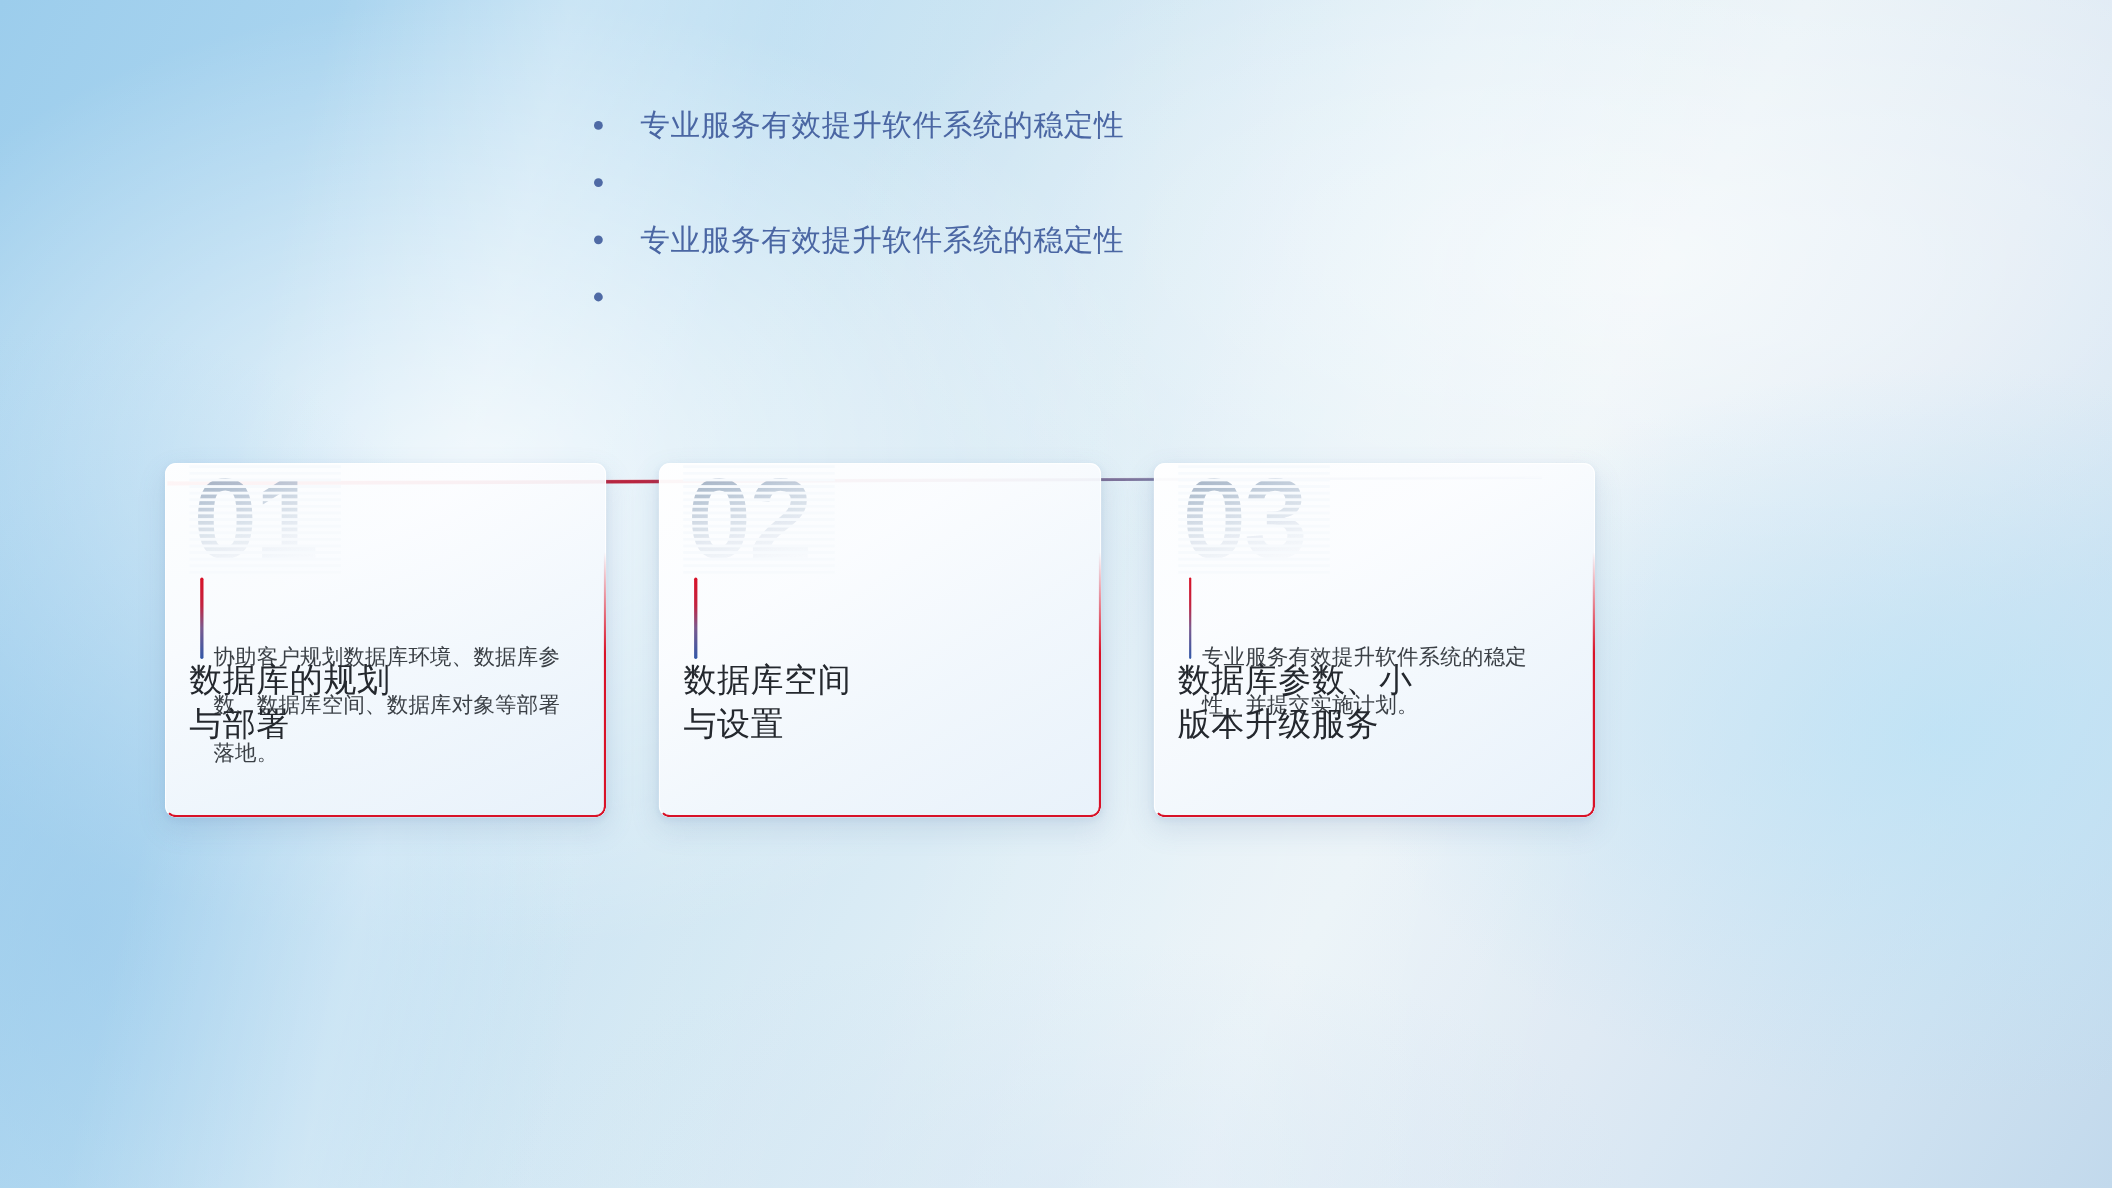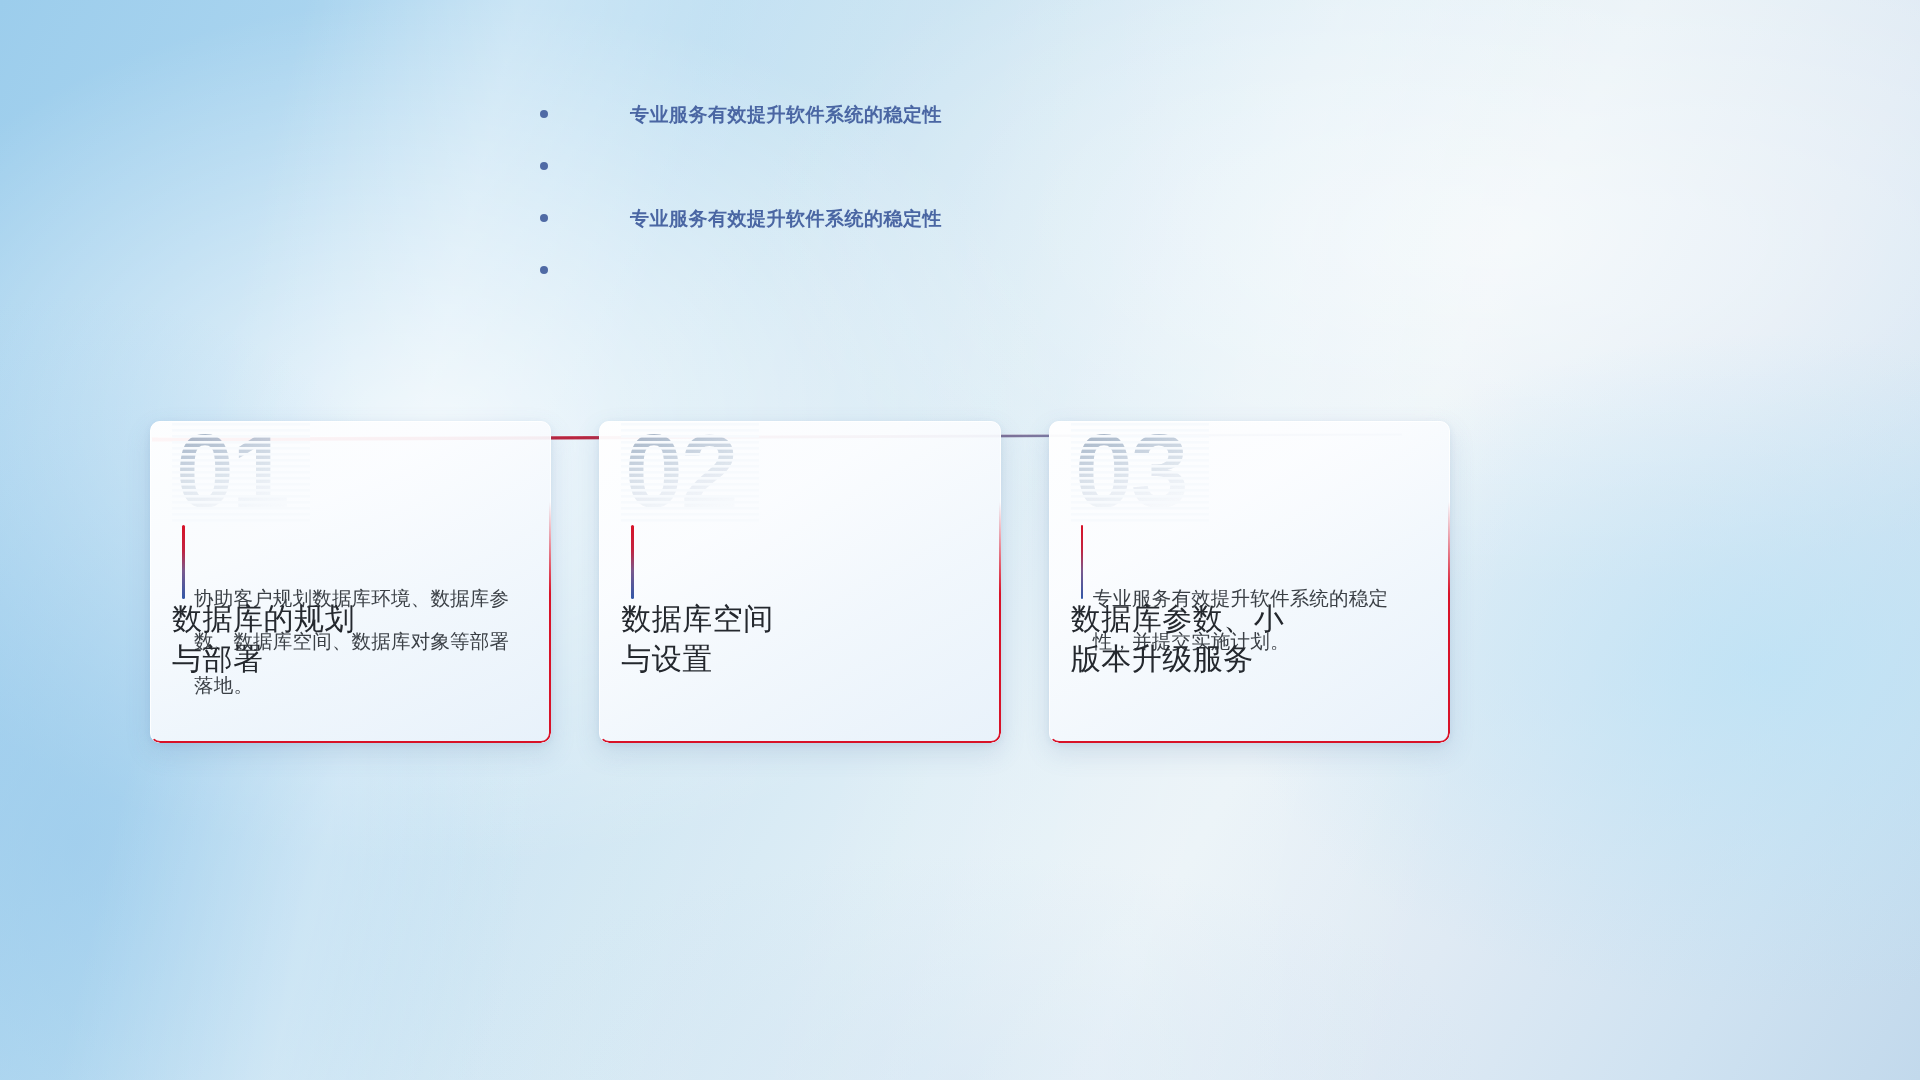--- a/index.html
+++ b/index.html
@@ -52,22 +52,22 @@
   .bullet-row{
     display:flex;align-items:center;
     height:52px;margin-bottom:0px;
   }
   .bullet-row + .bullet-row{margin-top:0px;}
   .bullet-dot{
     width:8px;height:8px;border-radius:50%;
     background:#4f6aa5;flex:0 0 auto;margin-right:34px;
   }
   .bullet-text{
-    font-size:19px;font-weight:bold;color:#4a66a3;
-    letter-spacing:.5px;white-space:nowrap;line-height:1;margin-left:48px;
+    font-size:27px;font-weight:normal;color:#4a66a3;
+    letter-spacing:.5px;white-space:nowrap;line-height:1;
   }
 
   
   .divider-wrap{
     position:absolute;left:152px;top:424px;width:1250px;height:24px;
   }
   .divider-wrap svg{display:block;width:100%;height:100%;}
 
   
   .cards{

